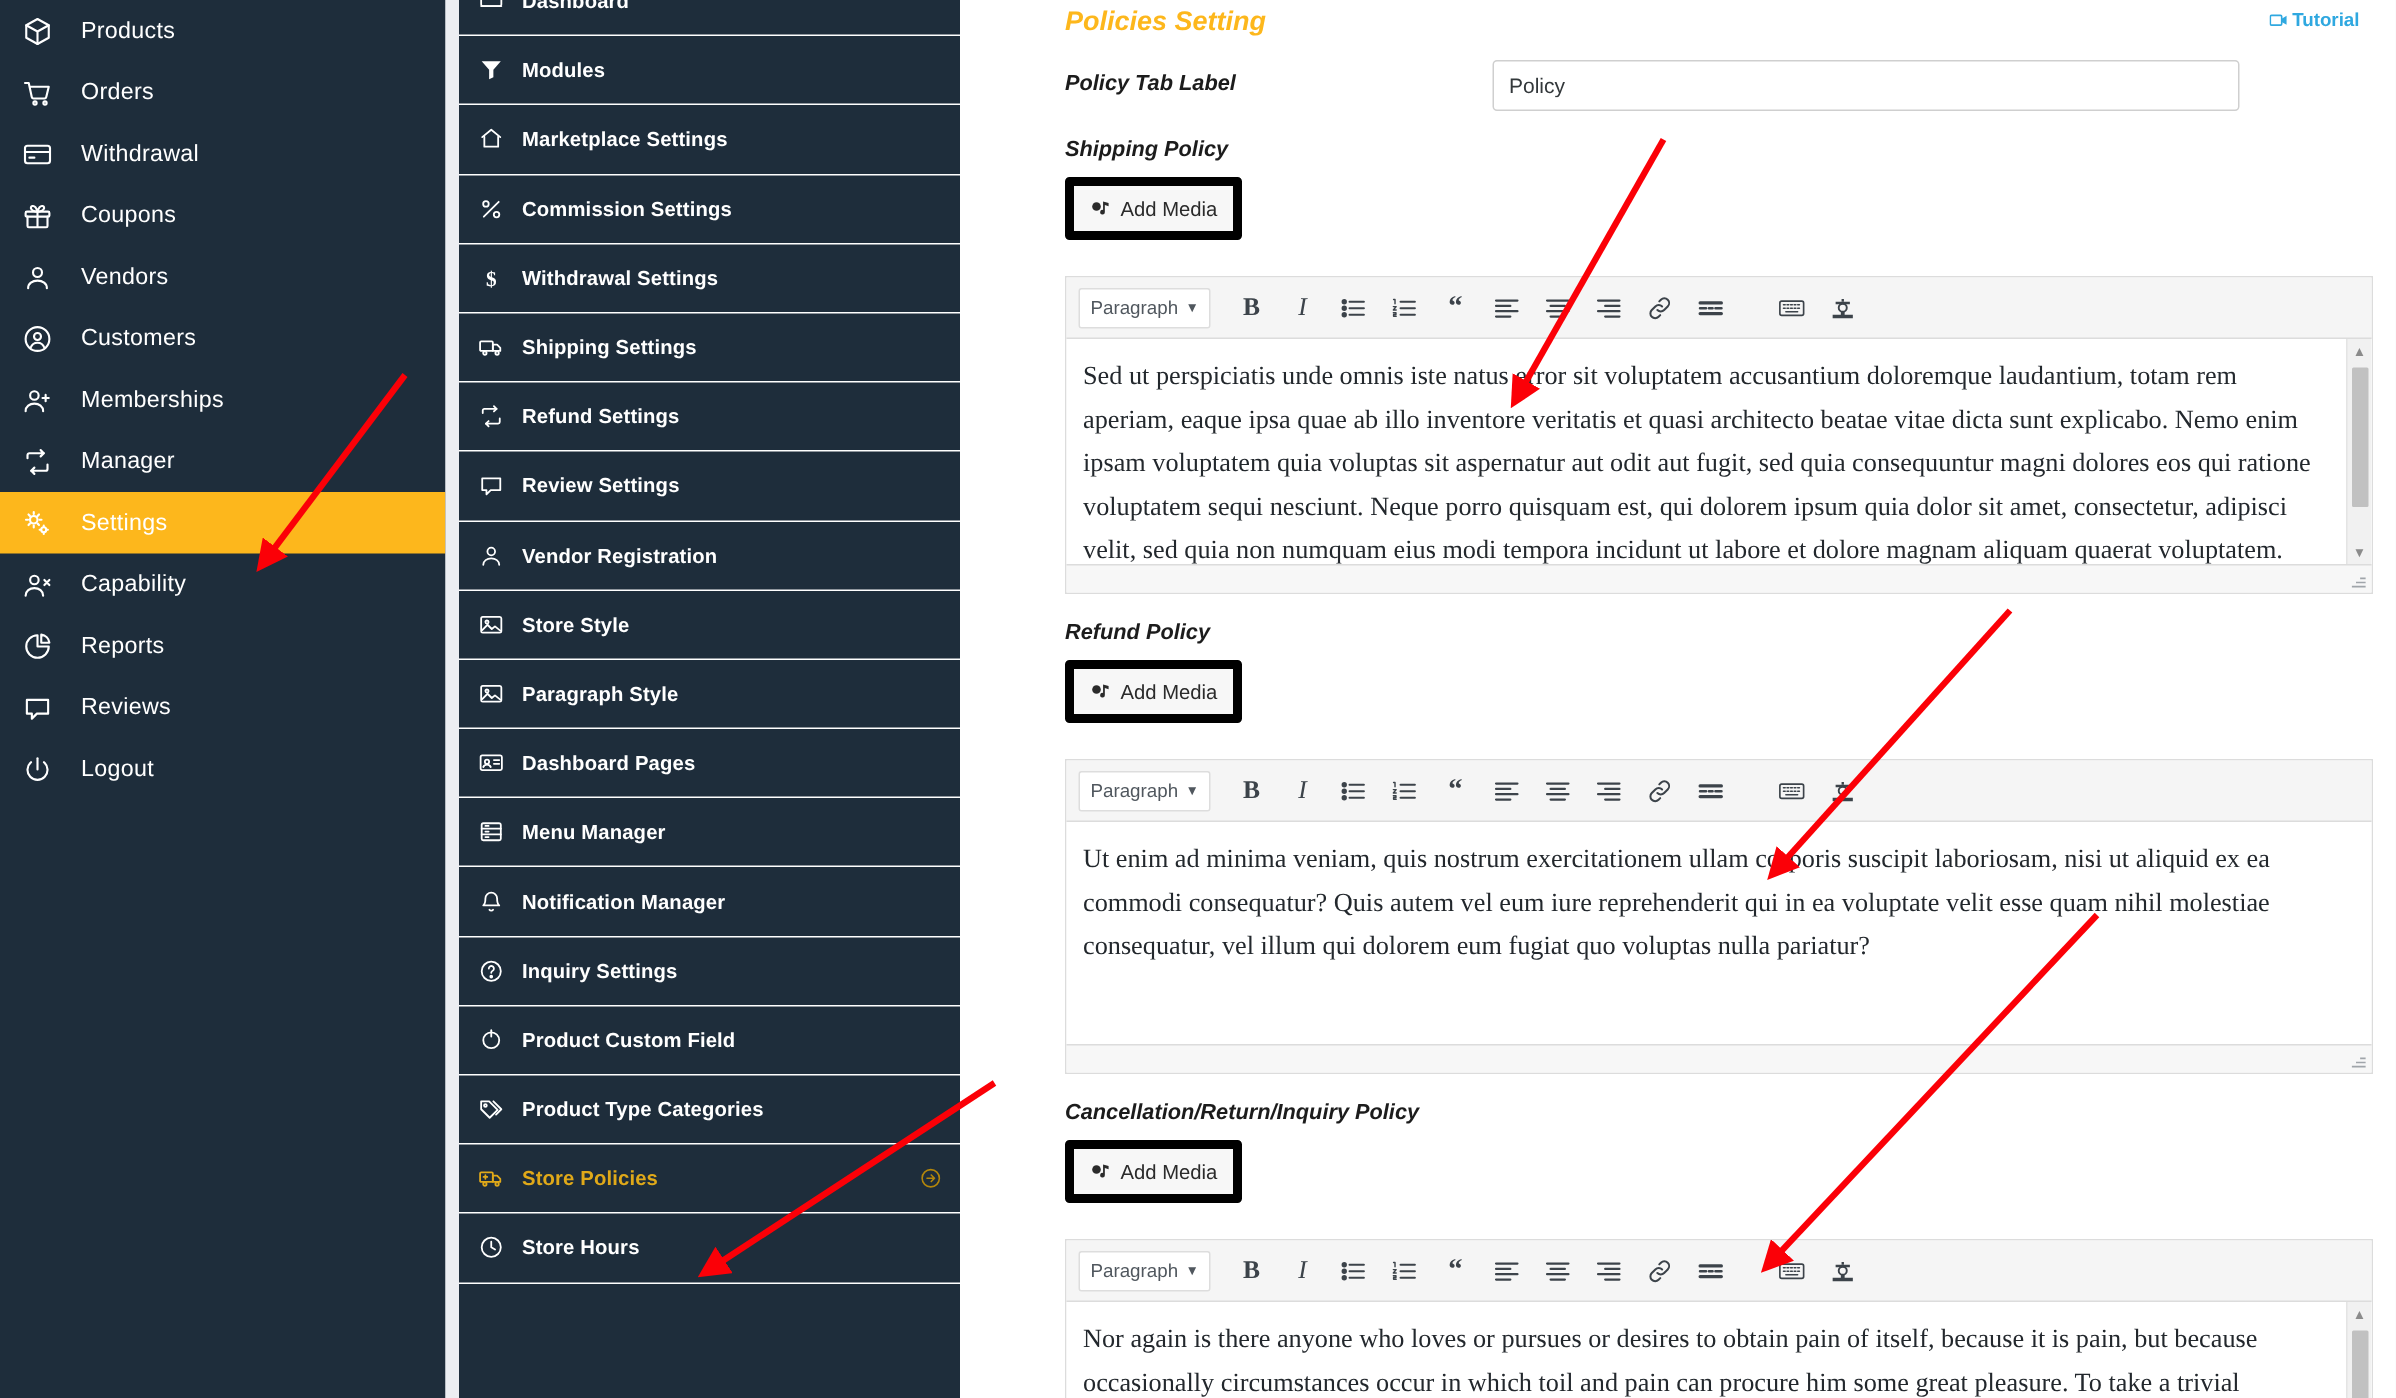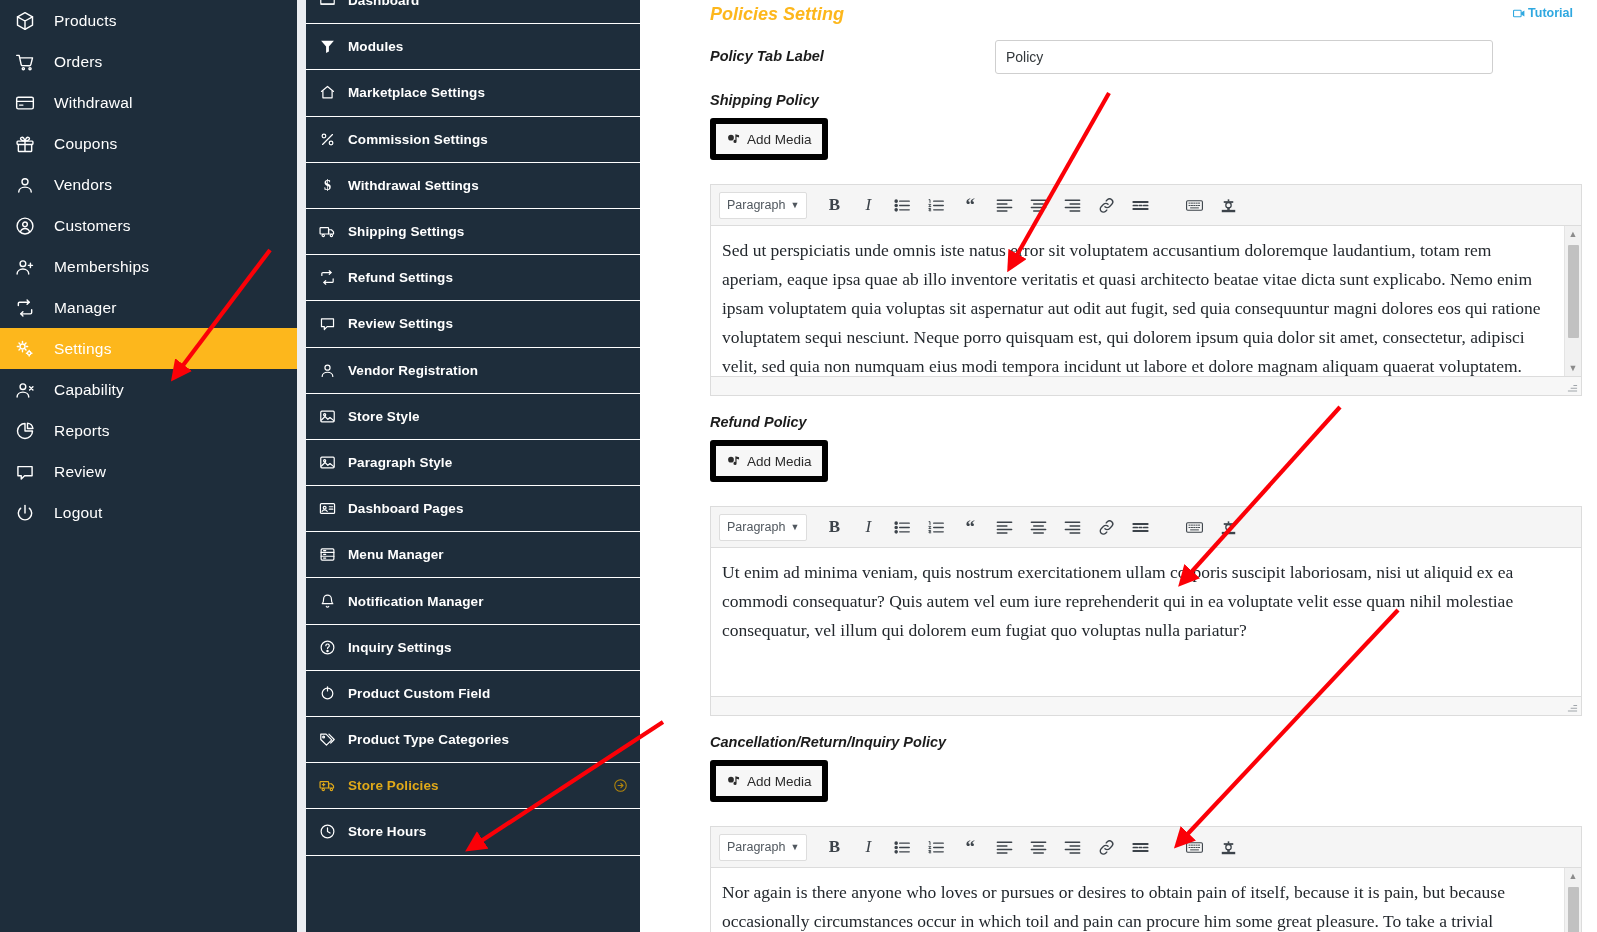--- a/index.html
+++ b/index.html
@@ -384,21 +384,21 @@
           </svg>
         </span>
         <span class="p-label">Reports</span>
       </div>
       <div class="p-item">
         <span class="p-ico">
           <svg viewBox="0 0 24 24" fill="none" stroke="currentColor" stroke-width="1.7" stroke-linecap="round" stroke-linejoin="round">
             <path d="M3.5 5.5h17v11h-9l-4 4v-4h-4z"></path>
           </svg>
         </span>
-        <span class="p-label">Review</span>
+        <span class="p-label">Reviews</span>
       </div>
       <div class="p-item">
         <span class="p-ico">
           <svg viewBox="0 0 24 24" fill="none" stroke="currentColor" stroke-width="1.7" stroke-linecap="round" stroke-linejoin="round">
             <path d="M12 3v9"></path>
             <path d="M6.8 6.2a8 8 0 1010.4 0"></path>
           </svg>
         </span>
         <span class="p-label">Logout</span>
       </div>

